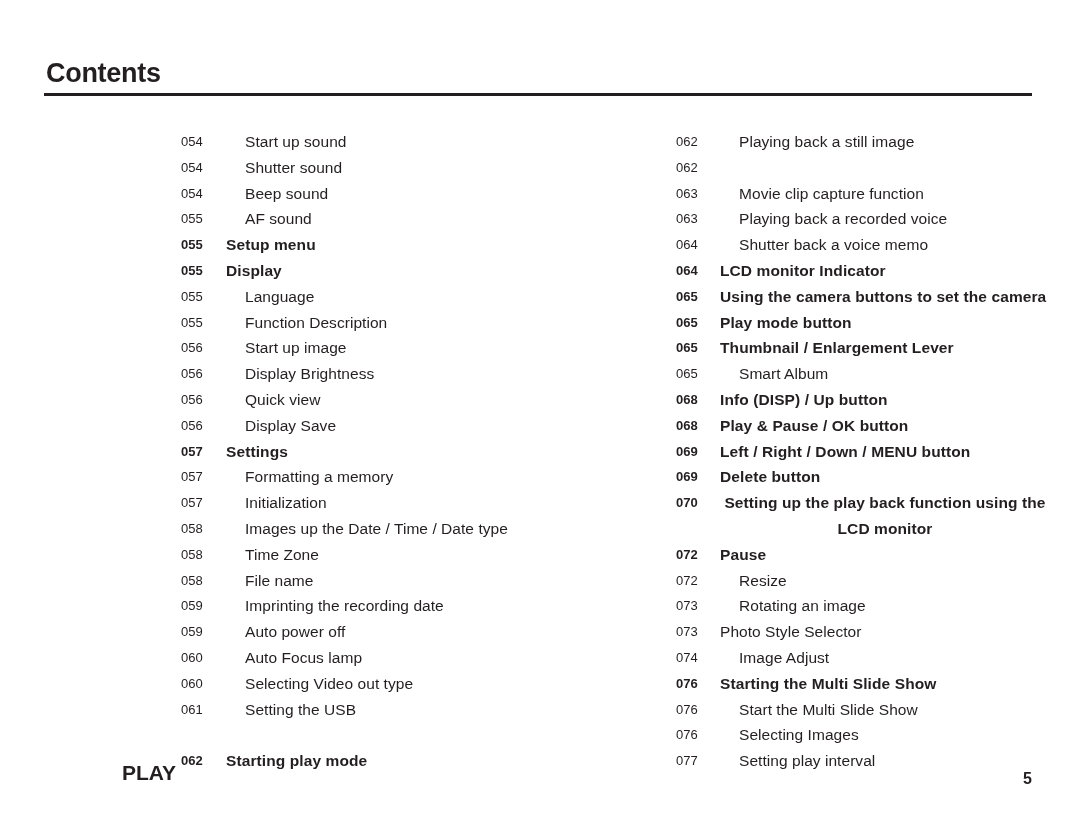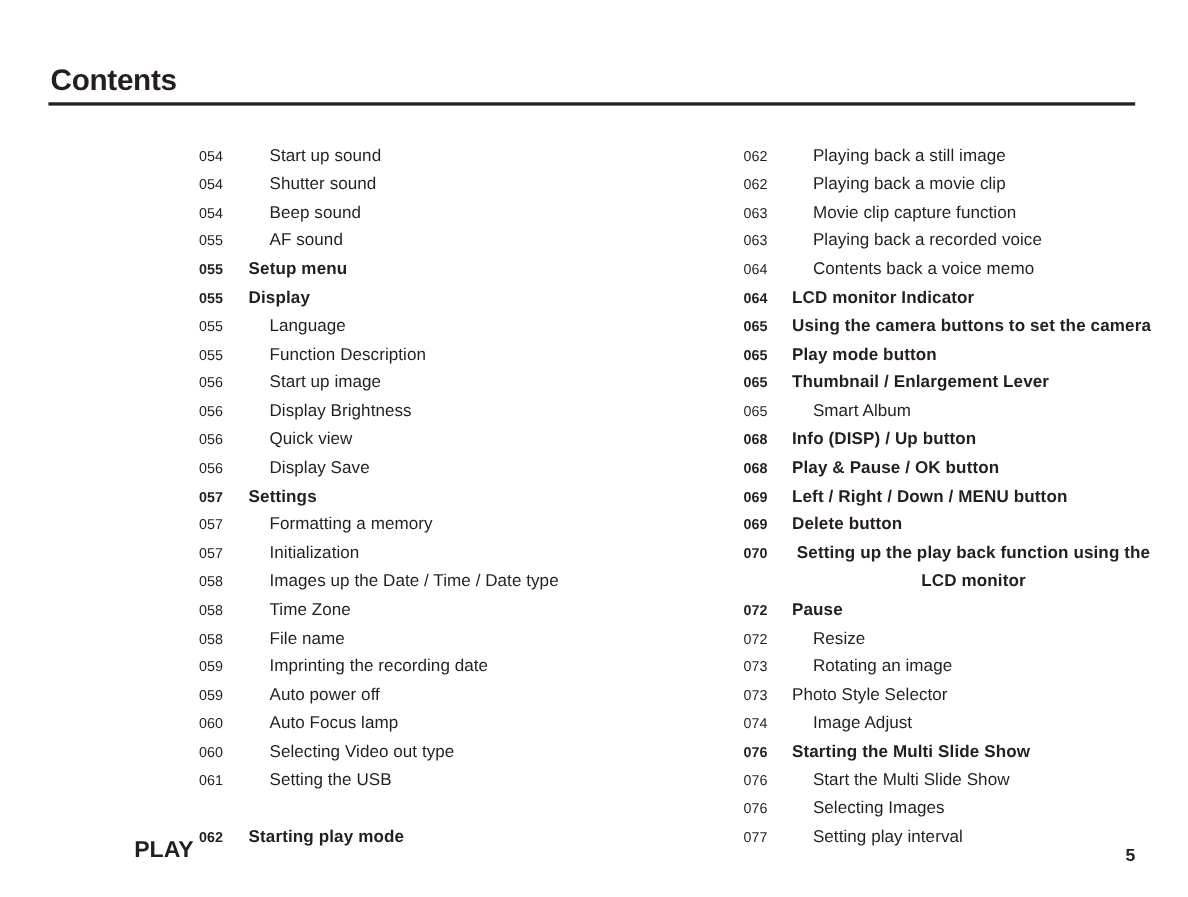--- a/index.html
+++ b/index.html
@@ -243,33 +243,32 @@
         <span class="label b">Starting play mode</span>
       </div>
     </div>
   <div class="col col-right" id="col-right">
       <div class="toc-row">
         <span class="num">062</span>
         <span class="label sub">Playing back a still image</span>
       </div>
       <div class="toc-row">
         <span class="num">062</span>
-        <span class="label sub">Playing back a movie clip</span>
       </div>
       <div class="toc-row">
         <span class="num">063</span>
         <span class="label sub">Movie clip capture function</span>
       </div>
       <div class="toc-row">
         <span class="num">063</span>
         <span class="label sub">Playing back a recorded voice</span>
       </div>
       <div class="toc-row">
         <span class="num">064</span>
-        <span class="label sub">Contents back a voice memo</span>
+        <span class="label sub">Shutter back a voice memo</span>
       </div>
       <div class="toc-row">
         <span class="num b">064</span>
         <span class="label b">LCD monitor Indicator</span>
       </div>
       <div class="toc-row">
         <span class="num b">065</span>
         <span class="label b">Using the camera buttons to set the camera</span>
       </div>
       <div class="toc-row">

